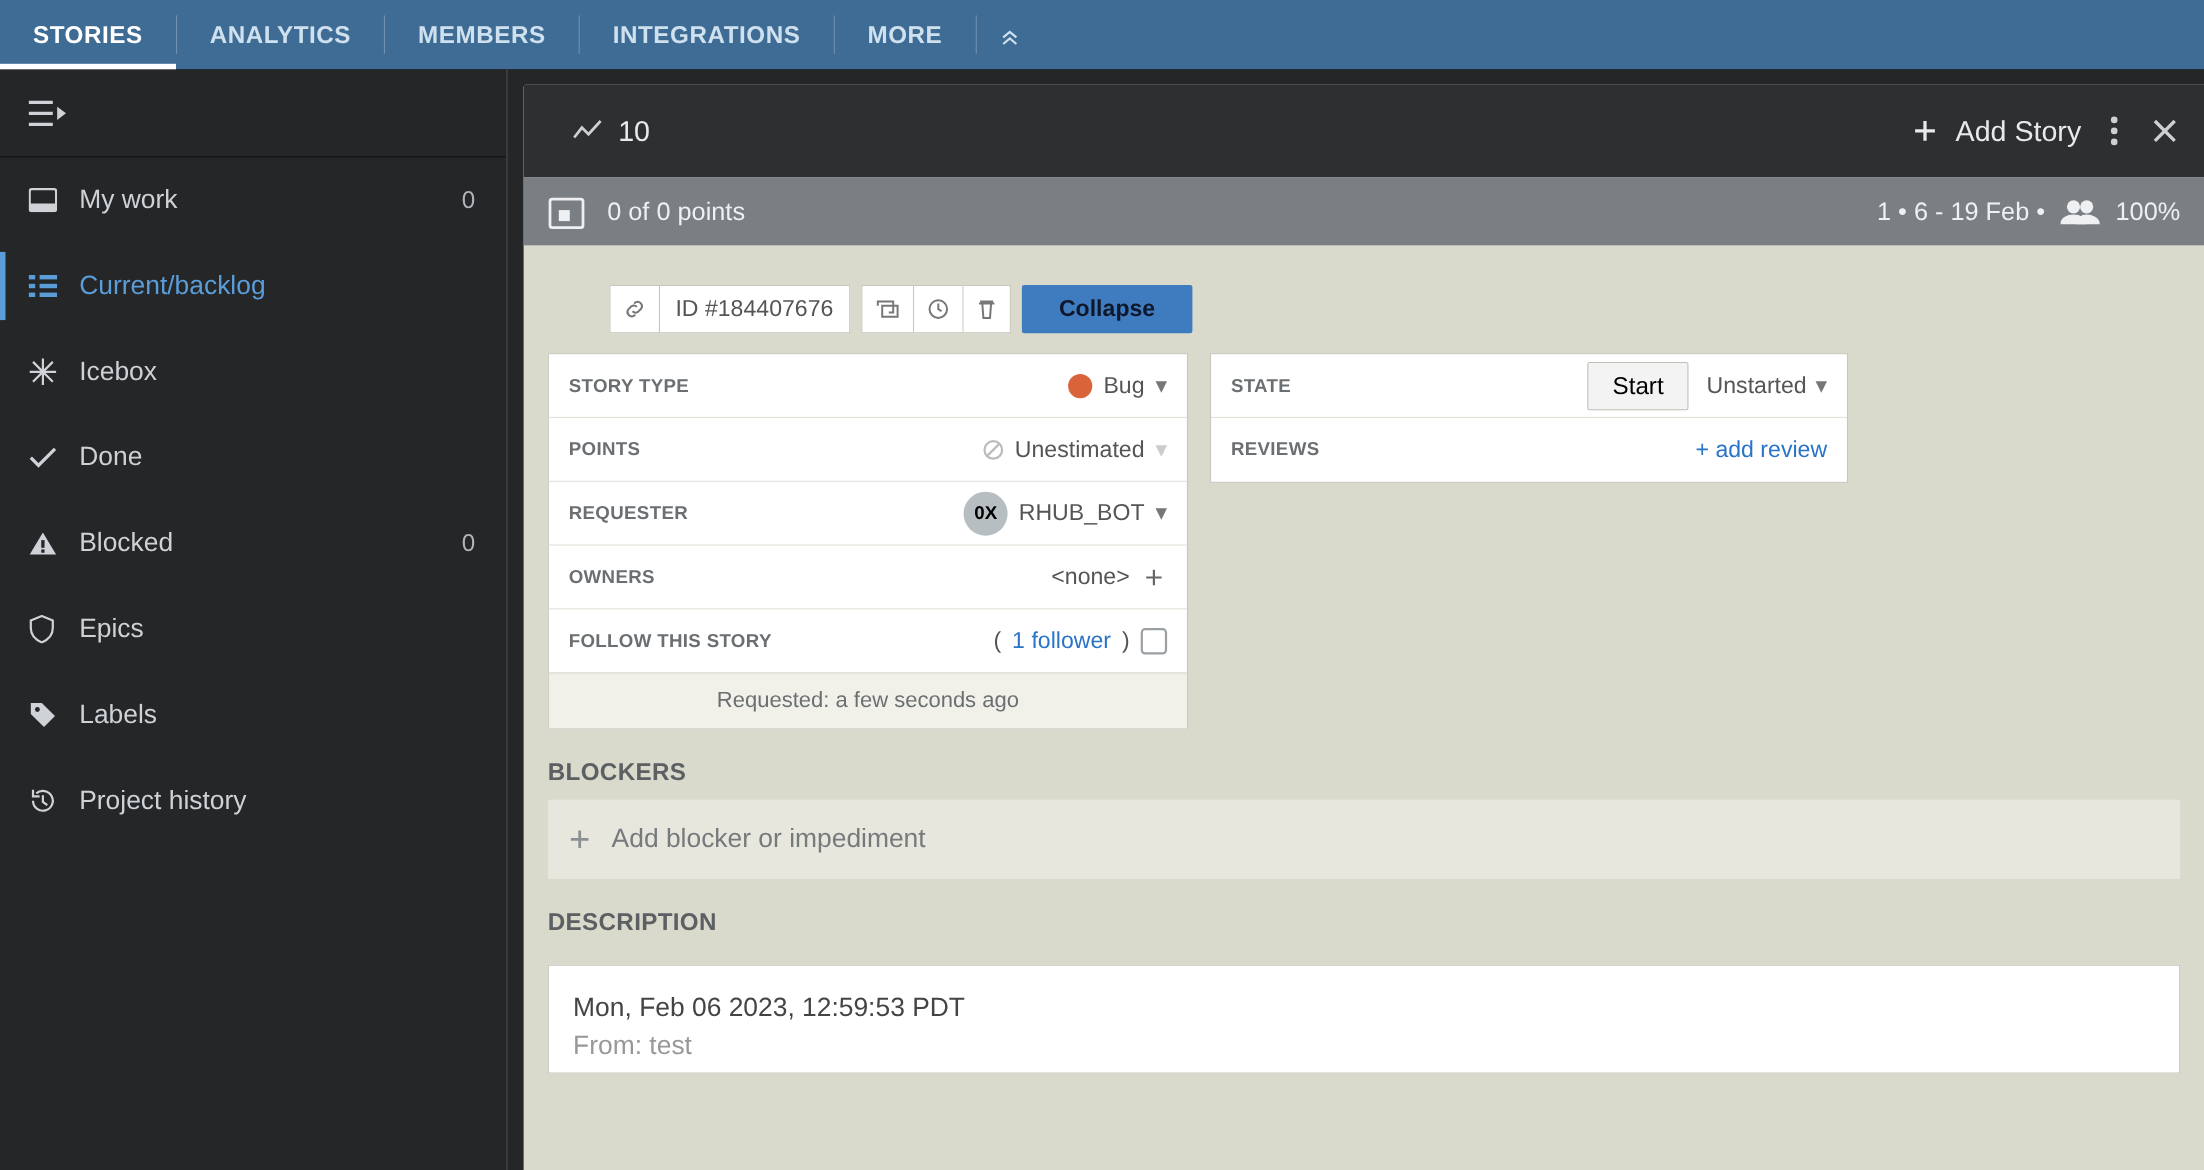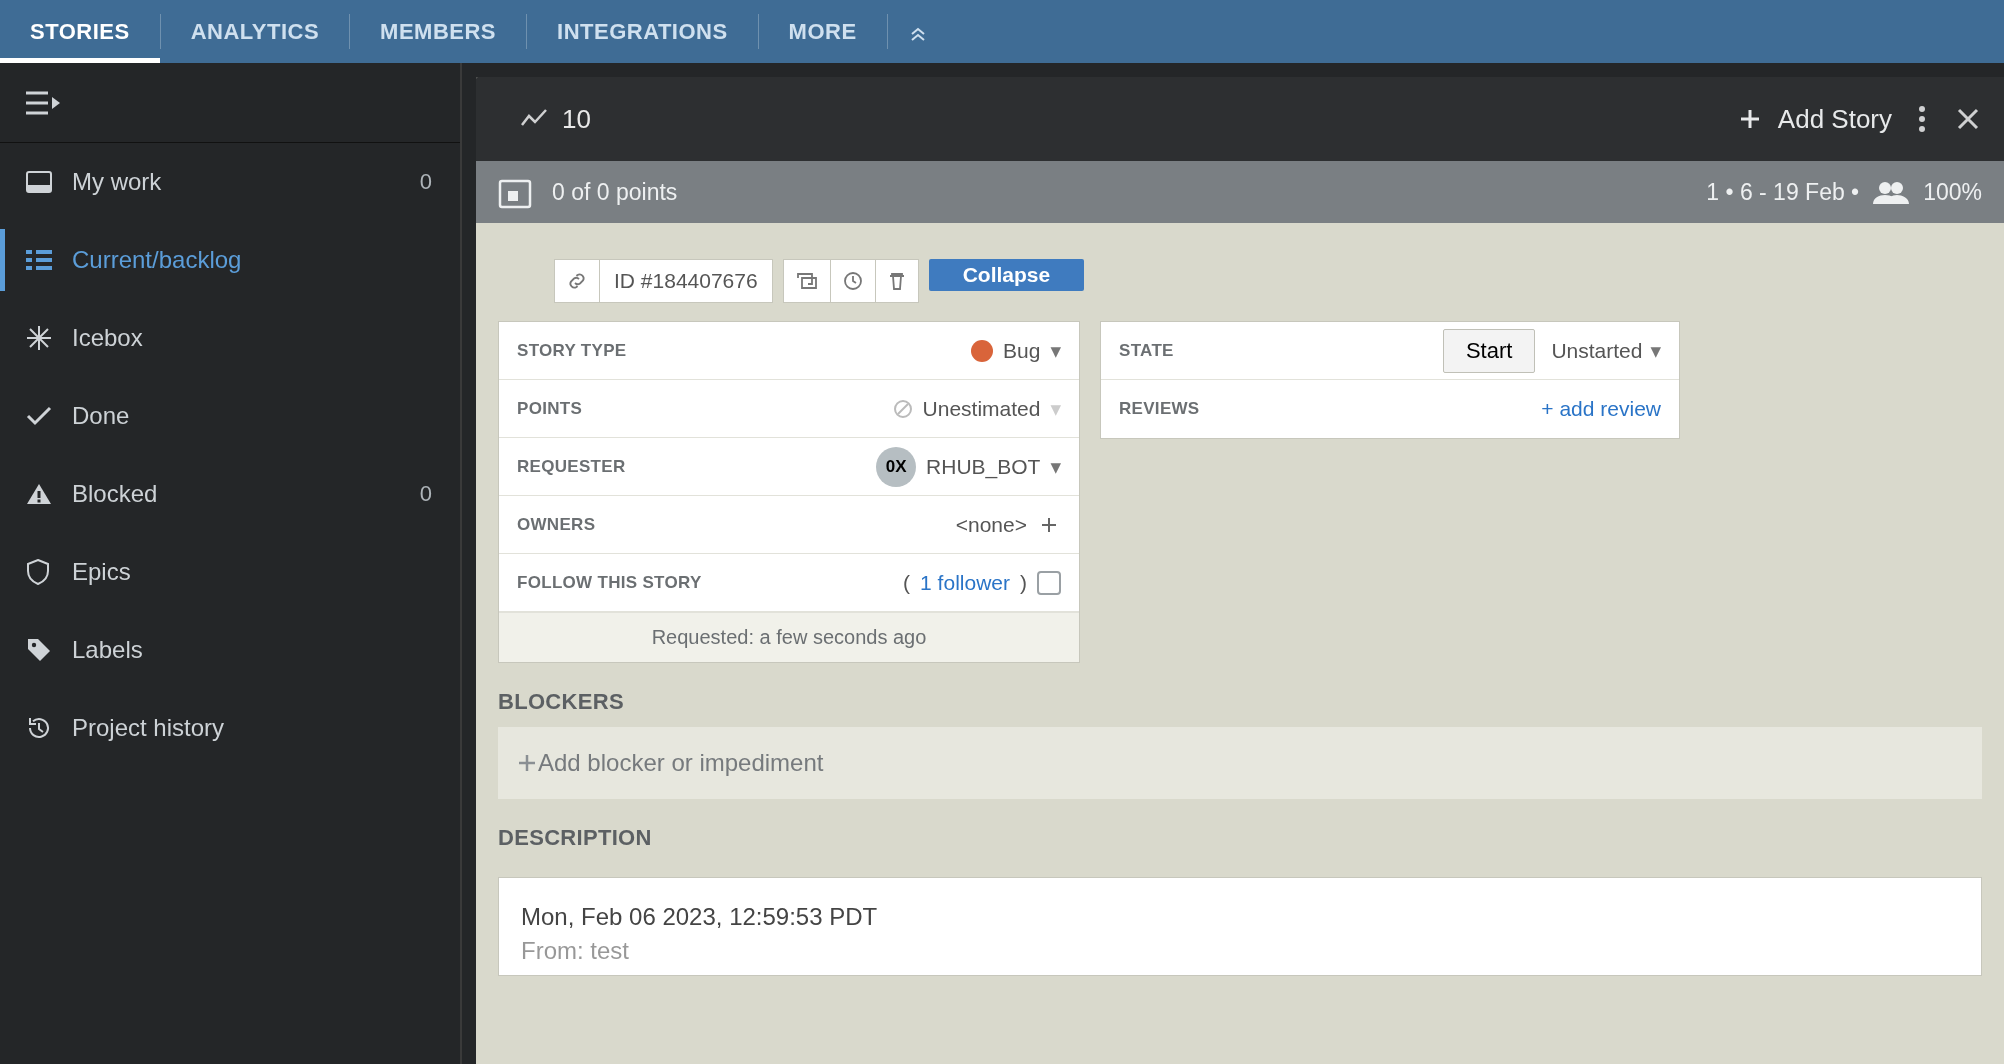--- a/index.html
+++ b/index.html
@@ -45,21 +45,21 @@
 .titlewrap { display: flex; align-items: center; gap: 14px; }
 .titlewrap .chev { width: 28px; cursor: pointer; }
 .titlewrap input.story-title { flex: 1; height: 70px; background: #fff; border: 3px solid #2a74c7; padding: 0 20px; font-size: 28px; outline: none; }
 .titlewrap .expand { width: 44px; height: 44px; background: #fff; border: 1px solid #bdbdb1; display: flex; align-items: center; justify-content: center; cursor: pointer; }
 
 .toolbar { display: flex; gap: 10px; margin: 18px 0 0 56px; height: 44px; }
 .tool-group { display: flex; }
 .tool-btn { height: 44px; background: #fff; border: 1px solid #c7c7bc; display: flex; align-items: center; justify-content: center; padding: 0 12px; color: #555; font-size: 20px; cursor: pointer; }
 .tool-btn + .tool-btn { border-left: none; }
 .tool-id { font-size: 21px; color: #555; padding: 0 14px; white-space: nowrap; }
-.collapse-btn { height: 32px; background: #3f7bbf; color: #ffffff; border: none; padding: 0 34px; font-size: 21px; font-weight: 600; cursor: pointer; border-radius: 2px; }
+.collapse-btn { height: 44px; background: #3f7bbf; color: #0f172a; border: none; padding: 0 34px; font-size: 21px; font-weight: 600; cursor: pointer; border-radius: 2px; }
 
 .two-col { display: flex; gap: 20px; margin: 18px 0 0 0; padding: 0 22px; }
 .card { background: #fff; border: 1px solid #c7c7bc; }
 .card.left { width: 582px; }
 .card.right { width: 580px; }
 .row { display: flex; align-items: center; height: 58px; padding: 0 18px; border-bottom: 1px solid #e2e2da; color: #555; font-size: 21px; }
 .row:last-child { border-bottom: none; }
 .row .label { font-weight: 600; color: #6b6f72; font-size: 17px; letter-spacing: 0.3px; }
 .row .val { margin-left: auto; display: flex; align-items: center; gap: 10px; color: #555; }
 .row .caret { color: #777; cursor: pointer; }
@@ -69,21 +69,21 @@
 .plusbox { width: 24px; height: 24px; display: flex; align-items: center; justify-content: center; color: #666; cursor: pointer; }
 .chk { width: 24px; height: 24px; border: 2px solid #9aa0a4; border-radius: 4px; cursor: pointer; }
 .reqtime { height: 50px; display: flex; align-items: center; justify-content: center; background: #f1f1ea; color: #6b6f72; font-size: 20px; border-top: 1px solid #e2e2da; }
 
 .start-cell { display: flex; align-items: center; gap: 16px; margin-left: auto; }
 .start-btn { height: 44px; background: #f3f3f3; border: 1px solid #c0c0b7; padding: 0 22px; font-size: 22px; cursor: pointer; border-radius: 2px; }
 .unstarted { display: flex; align-items: center; gap: 8px; cursor: pointer; }
 .add-review { color: #2a74c7; cursor: pointer; font-size: 21px; }
 
 .section-title { font-size: 22px; font-weight: 700; color: #5c6063; padding: 26px 22px 12px 22px; letter-spacing: 0.3px; }
-.blocker-add { margin: 0 22px; background: #e7e7de; height: 72px; display: flex; align-items: center; padding: 0 18px; color: #767a7d; font-size: 24px; cursor: pointer; }
+.blocker-add { margin: 0 22px; background: #e7e7de; height: 72px; display: flex; align-items: center; padding: 0 18px; gap: 18px; color: #767a7d; font-size: 24px; cursor: pointer; }
 
 .desc-box { margin: 14px 22px 0 22px; background: #fff; border: 1px solid #c7c7bc; padding: 22px 22px 8px 22px; color: #444; font-size: 24px; line-height: 1.4; }
 
 svg { display: block; }
 </style>
 </head>
 <body>
 
 <div class="topbar">
   <div class="tab active">STORIES</div>

